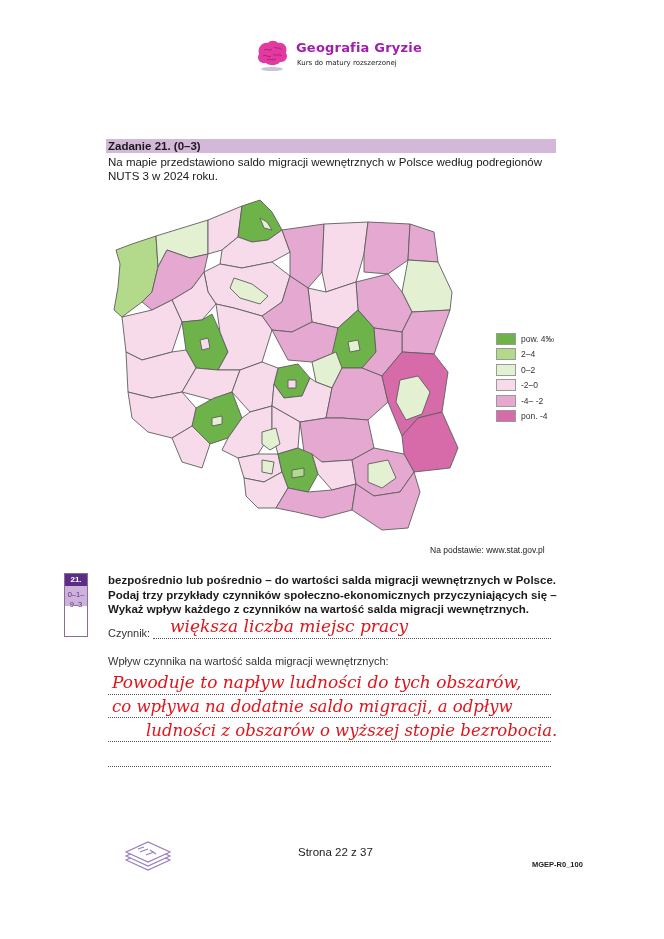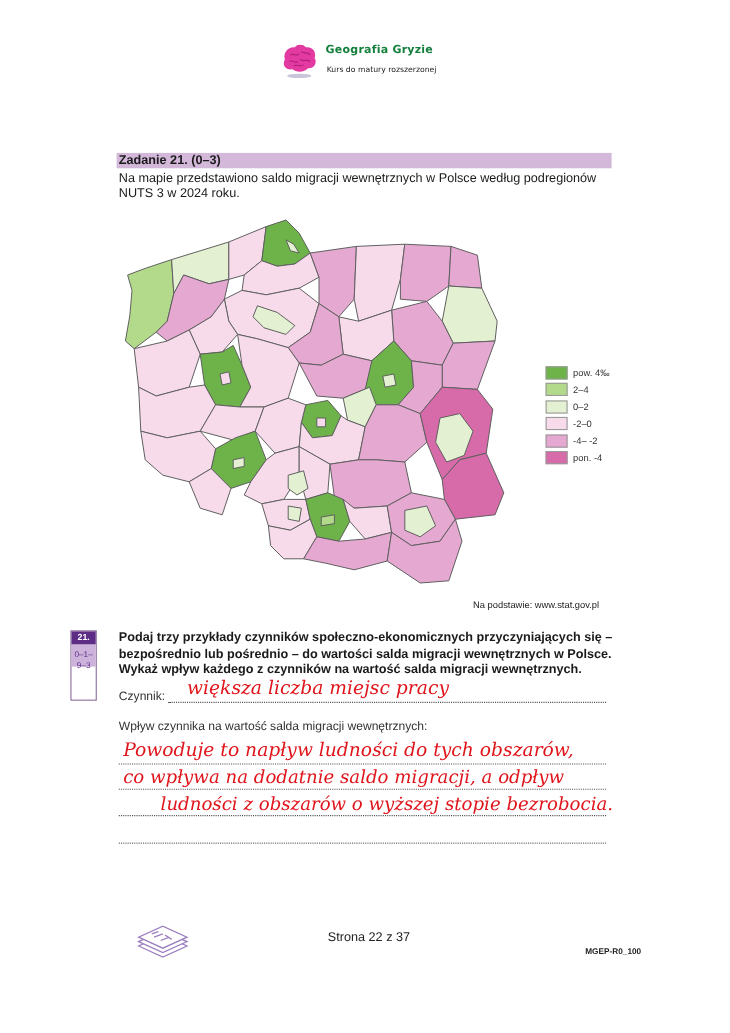--- a/index.html
+++ b/index.html
@@ -1,18 +1,18 @@
 <!DOCTYPE html>
 <html><head>
 <meta charset="utf-8">
 <style>
   html,body{margin:0;padding:0;background:#ffffff;}
   body{width:664px;height:939px;position:relative;overflow:hidden;font-family:"Liberation Sans",sans-serif;color:#1a1a1a;}
   .abs{position:absolute;}
-  .logo-title{left:296px;top:40px;font-family:"DejaVu Sans",sans-serif;font-weight:bold;font-size:10px;color:#15803d;letter-spacing:0.2px;}
+  .logo-title{left:296px;top:40px;font-family:"DejaVu Sans",sans-serif;font-weight:bold;font-size:13px;color:#a21caf;letter-spacing:0.2px;}
   .logo-sub{left:297px;top:59px;font-family:"DejaVu Sans",sans-serif;font-size:7px;color:#222;}
   
   .task-bar{left:106px;top:139px;width:450px;height:14px;background:#d3b8da;}
   .task-title{left:108px;top:139px;font-size:11.5px;font-weight:bold;line-height:14px;}
   .task-desc{left:108px;top:155px;width:450px;font-size:11.5px;line-height:14px;}
   
   .map{left:112px;top:192px;width:362px;height:346px;}
   .legend{left:496px;top:331px;}
   .legend-row{display:flex;align-items:center;height:15.5px;}
   .swatch{width:20px;height:12px;border:1px solid #9a9a9a;box-sizing:border-box;margin-right:5px;}
@@ -186,22 +186,22 @@
 
 <div class="abs score-box">
   <div class="score-num">21.</div>
   <div class="score-range">
     <div>0–1–</div>
     <div>9–3</div>
   </div>
 </div>
 
 <div class="abs question">
+  <div>bezpośrednio lub pośrednio – do wartości salda migracji wewnętrznych w Polsce.</div>
   <div>Podaj trzy przykłady czynników społeczno-ekonomicznych przyczyniających się –</div>
-  <div>bezpośrednio lub pośrednio – do wartości salda migracji wewnętrznych w Polsce.</div>
   <div>Wykaż wpływ każdego z czynników na wartość salda migracji wewnętrznych.</div>
 </div>
 
 <div class="abs label" style="left:108px;top:627px;">Czynnik:</div>
 <div class="dotline" style="left:153px;top:638px;width:398px;"></div>
 <div class="hand" style="left:170px;top:616px;font-size:17px;">większa liczba miejsc pracy</div>
 
 <div class="abs label" style="left:108px;top:655px;">Wpływ czynnika na wartość salda migracji wewnętrznych:</div>
 <div class="dotline" style="left:108px;top:694px;width:443px;"></div>
 <div class="dotline" style="left:108px;top:717px;width:443px;"></div>

